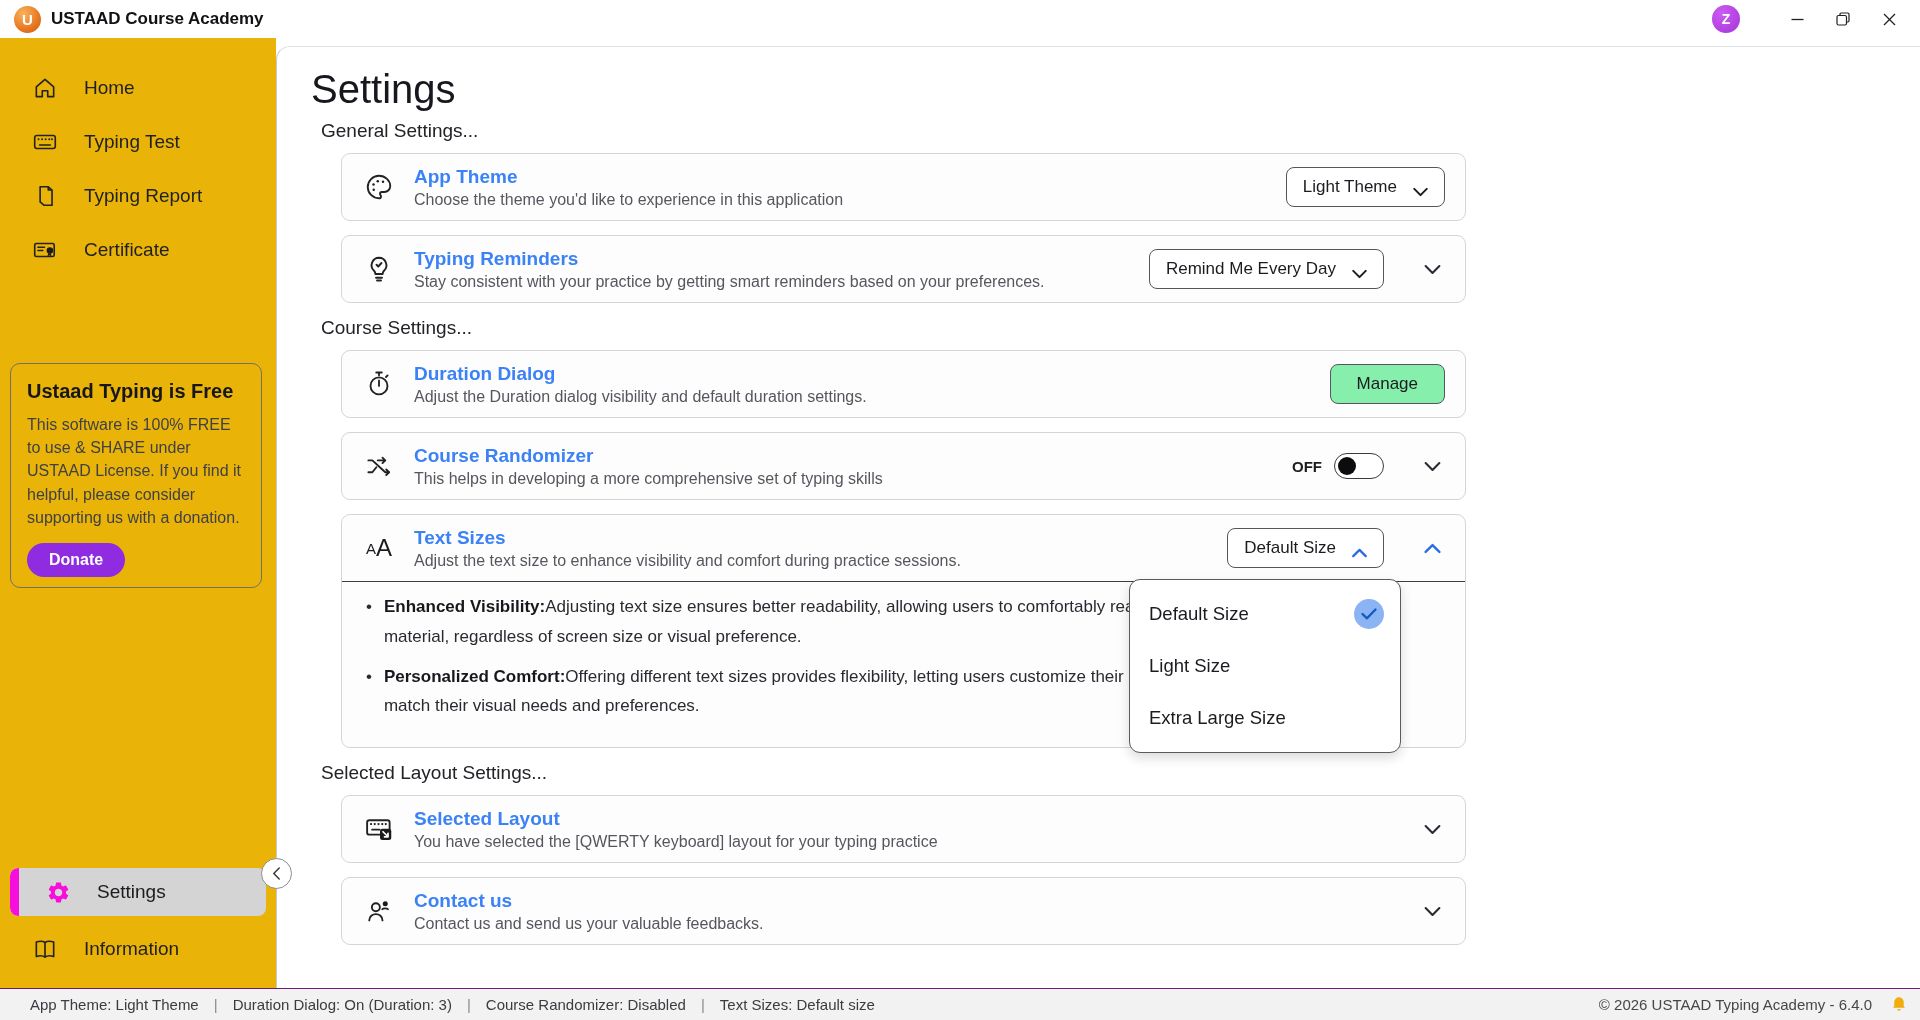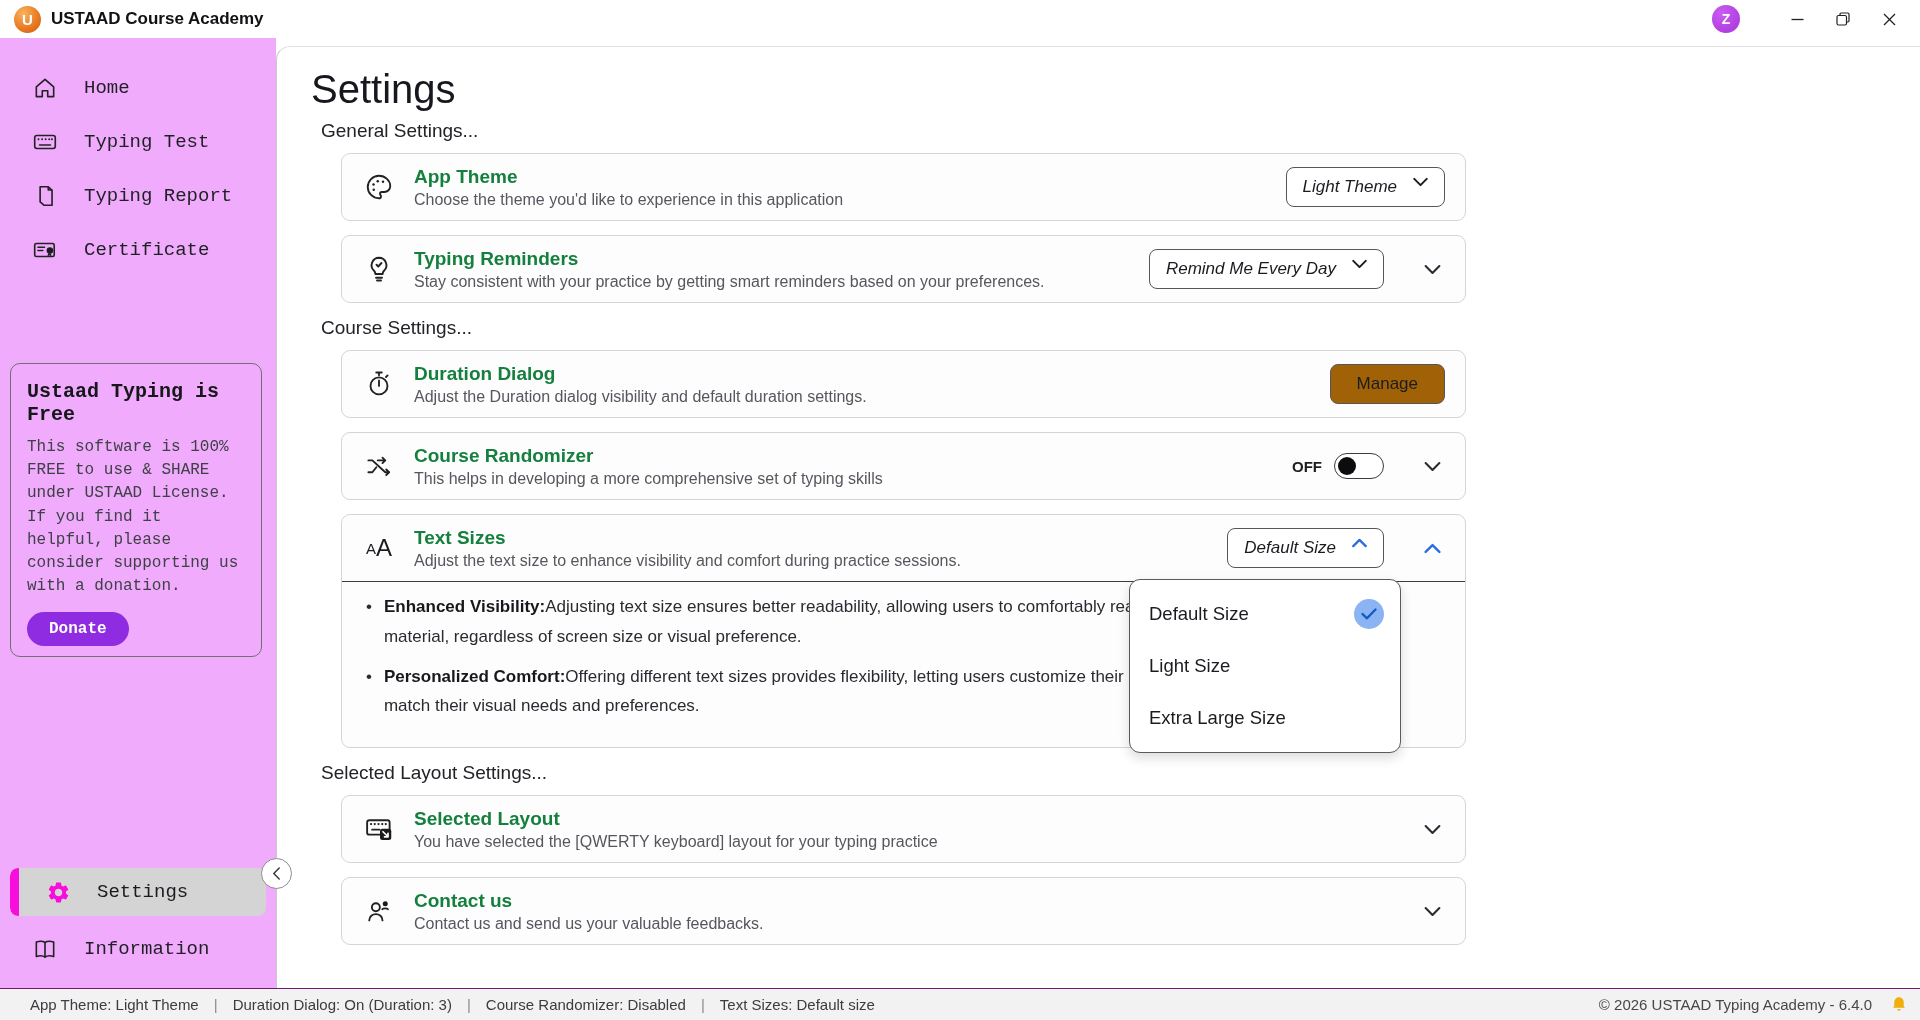--- a/index.html
+++ b/index.html
@@ -16,22 +16,22 @@
   .app-title { font-size:17px; font-weight:bold; color:#101114; }
   .tb-right { margin-left:auto; display:flex; align-items:center; }
   .avatar { width:28px; height:28px; border-radius:50%;
     background:radial-gradient(circle at 35% 30%, #c95cf2, #a833d9);
     color:#fff; font-size:14px; font-weight:bold; display:flex; align-items:center;
     justify-content:center; margin-right:34px; }
   .winbtn { width:46px; height:38px; display:flex; align-items:center; justify-content:center;
     color:#202124; }
 
   
-  .sidebar { position:absolute; left:0; top:38px; bottom:32px; width:276px; background:#f0abfc;
-    display:flex; flex-direction:column; padding-top:23px;font-family:Liberation Mono, monospace; }
+  .sidebar { position:absolute; left:0; top:38px; bottom:32px; width:276px; background:#eab308;
+    display:flex; flex-direction:column; padding-top:23px; }
   .nav-item { height:54px; display:flex; align-items:center; padding-left:32px; gap:26px;
     font-size:19px; color:#1f2024; cursor:default; }
   .nav-item svg { flex:0 0 auto; }
   .donate-card { margin:86px 10px 0 10px; border:1px solid #707070; border-radius:10px;
     padding:16px 16px 10px 16px; width:252px; }
   .donate-card h3 { font-size:20px; font-weight:bold; color:#16171a; margin-bottom:10px; }
   .donate-card p { font-size:16px; line-height:1.45; color:#3f4146; margin-bottom:14px; }
   .donate-btn { background:#8f2be0; color:#fff; border:none; border-radius:17px;
     font-size:16px; font-weight:bold; padding:8px 22px; font-family:inherit; }
   .side-bottom { margin-top:auto; padding-bottom:16px; }
@@ -46,30 +46,30 @@
   .main-panel { position:absolute; left:276px; top:46px; right:0; bottom:32px;
     background:#fff; border-left:1px solid #c7c8cb; border-top:1px solid #e1e2e5;
     border-top-left-radius:14px; overflow:hidden; padding:0 0 0 34px; }
   .page-title { font-size:40px; color:#17181d; margin:20px 0 8px 0; font-weight:400; }
   .section-label { font-size:19px; color:#222327; margin:8px 0 11px 10px; }
   .card { width:1125px; margin:0 0 14px 30px; background:#fdfdfe;
     border:1px solid #d4d5d8; border-radius:9px; position:relative; }
   .card-head { display:flex; align-items:center; padding:10px 20px; gap:18px; min-height:66px; }
   .card-icon { flex:0 0 34px; display:flex; align-items:center; justify-content:center; color:#222; }
   .card-texts { flex:1 1 auto; }
-  .card-title { font-size:19px; font-weight:600; color:#15803d; margin-bottom:3px; }
+  .card-title { font-size:19px; font-weight:600; color:#3b82f6; margin-bottom:3px; }
   .card-desc { font-size:16px; color:#55575d; }
-  .select-btn { display:flex; align-items:flex-start; gap:16px; background:#fff;
+  .select-btn { display:flex; align-items:flex-end; gap:16px; background:#fff;
     border:1px solid #55565b; border-radius:8px; padding:9px 16px; font-size:17px;
-    color:#1b1c20; font-family:inherit; white-space:nowrap;font-style:italic; }
+    color:#1b1c20; font-family:inherit; white-space:nowrap; }
   .chev { display:inline-flex; }
   .chev.up { transform:rotate(180deg); }
   .chev.blue { color:#2b6de0; }
   .expander { margin-left:22px; margin-right:4px; color:#2a2b30; display:flex; }
-  .manage-btn { background:#a16207; border:1px solid #55565b; border-radius:8px;
+  .manage-btn { background:#86efac; border:1px solid #55565b; border-radius:8px;
     padding:9px 26px; font-size:17px; color:#1b1c20; font-family:inherit; }
   .toggle-wrap { display:flex; align-items:center; gap:12px; }
   .toggle-label { font-size:15px; font-weight:bold; color:#1b1c20; }
   .toggle { width:50px; height:26px; border:1.5px solid #3a3b3f; border-radius:14px;
     background:#fff; position:relative; }
   .toggle .knob { position:absolute; left:3px; top:2.5px; width:18px; height:18px;
     border-radius:50%; background:#0c0c0e; }
   .divider { border-top:1.5px solid #3c3d41; margin:0; }
   .benefits { padding:10px 24px 16px 24px; }
   .benefits-title { font-size:20px; font-weight:bold; color:#101114; margin-bottom:10px; }

